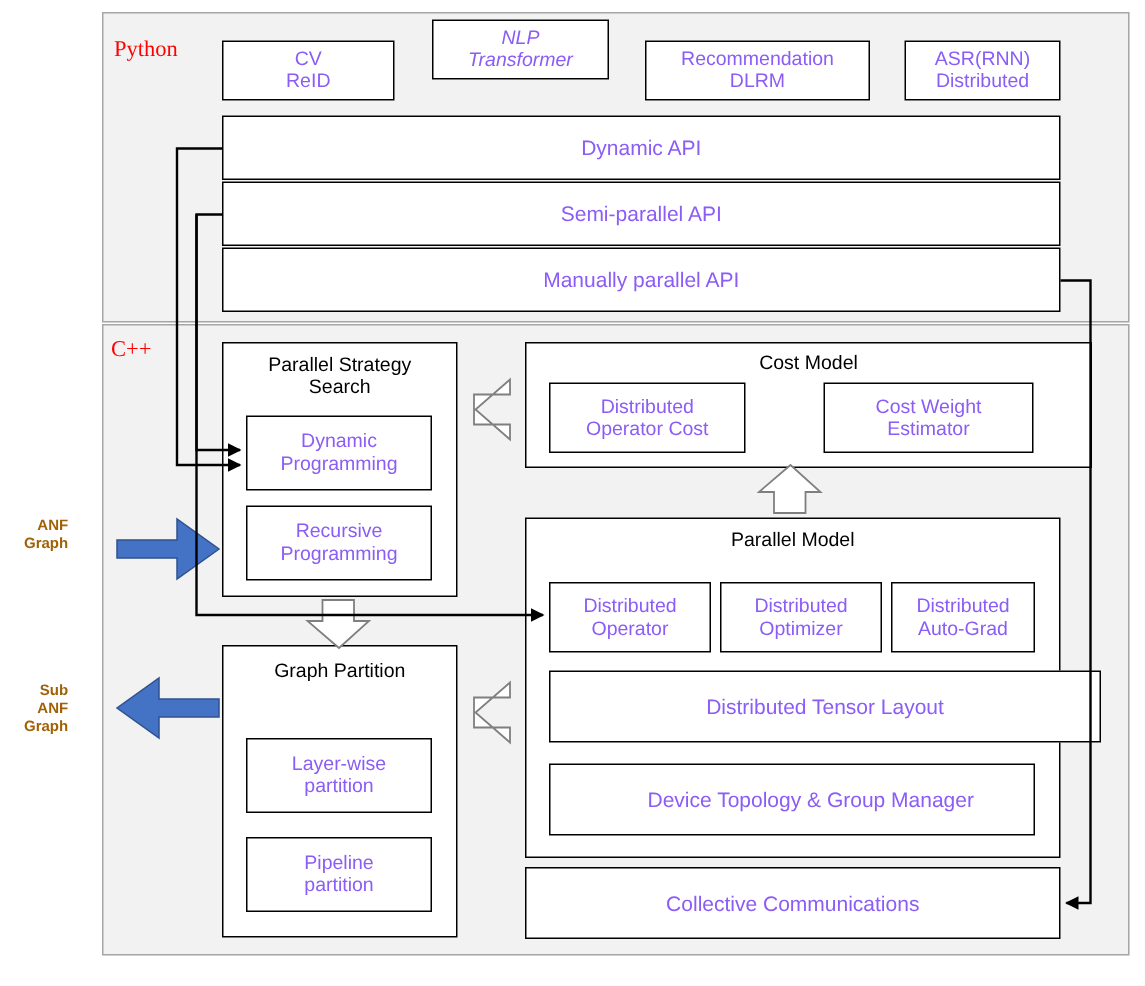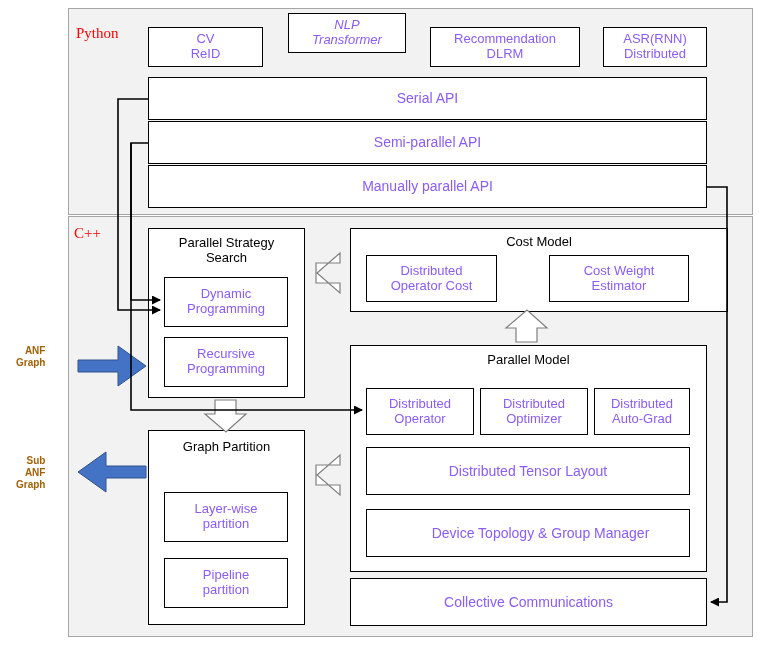--- a/index.html
+++ b/index.html
@@ -91,21 +91,21 @@
 
   <div class="box" style="left:148px; top:27px; width:115px; height:40px;">CV
 ReID</div>
   <div class="box" style="left:288px; top:13px; width:118px; height:40px;font-style:italic;">NLP
 Transformer</div>
   <div class="box" style="left:430px; top:27px; width:150px; height:40px;">Recommendation
 DLRM</div>
   <div class="box" style="left:603px; top:27px; width:104px; height:40px;">ASR(RNN)
 Distributed</div>
 
-  <div class="box" style="left:148px; top:77px; width:559px; height:43px; font-size:14px;">Serial API</div>
+  <div class="box" style="left:148px; top:77px; width:559px; height:43px; font-size:14px;">Dynamic API</div>
   <div class="box" style="left:148px; top:165px; width:559px; height:43px; font-size:14px;">Manually parallel API</div>
   <div class="box" style="left:148px; top:121px; width:559px; height:43px; font-size:14px;">Semi-parallel API</div>
 
   <div class="panel" style="left:68px; top:216px; width:685px; height:421px;"></div>
   <div class="lang-label" style="left:74px; top:225px;">C++</div>
 
   <div class="group" style="left:148px; top:228px; width:157px; height:170px;">
     <div class="grouptitle" style="top:7px;">Parallel Strategy
 Search</div>
   </div>
@@ -132,21 +132,21 @@
 
   <div class="group" style="left:350px; top:345px; width:357px; height:227px;">
     <div class="grouptitle" style="top:7px;">Parallel Model</div>
   </div>
   <div class="box" style="left:366px; top:388px; width:108px; height:47px;">Distributed
 Operator</div>
   <div class="box" style="left:480px; top:388px; width:108px; height:47px;">Distributed
 Optimizer</div>
   <div class="box" style="left:594px; top:388px; width:96px; height:47px;">Distributed
 Auto-Grad</div>
-  <div class="box" style="left:366px; top:447px; width:324px; height:48px; font-size:14px;">Distributed Tensor Layout</div>
+  <div class="box" style="left:366px; top:447px; width:368px; height:48px; font-size:14px;">Distributed Tensor Layout</div>
   <div class="box" style="left:366px; top:509px; width:324px; height:48px; font-size:14px;padding-left:25px;">Device Topology &amp; Group Manager</div>
 
   <div class="box" style="left:350px; top:578px; width:357px; height:48px; font-size:14px;">Collective Communications</div>
 
   <div class="side-label" style="left:16px; top:345px;">ANF
 Graph</div>
   <div class="side-label" style="left:16px; top:455px;">Sub
 ANF
 Graph</div>
 

